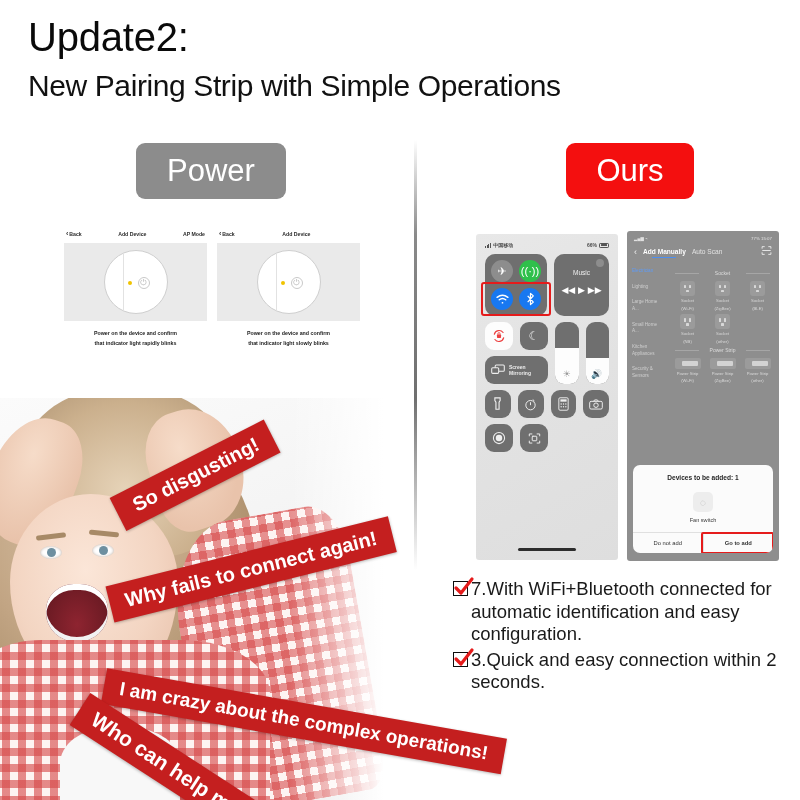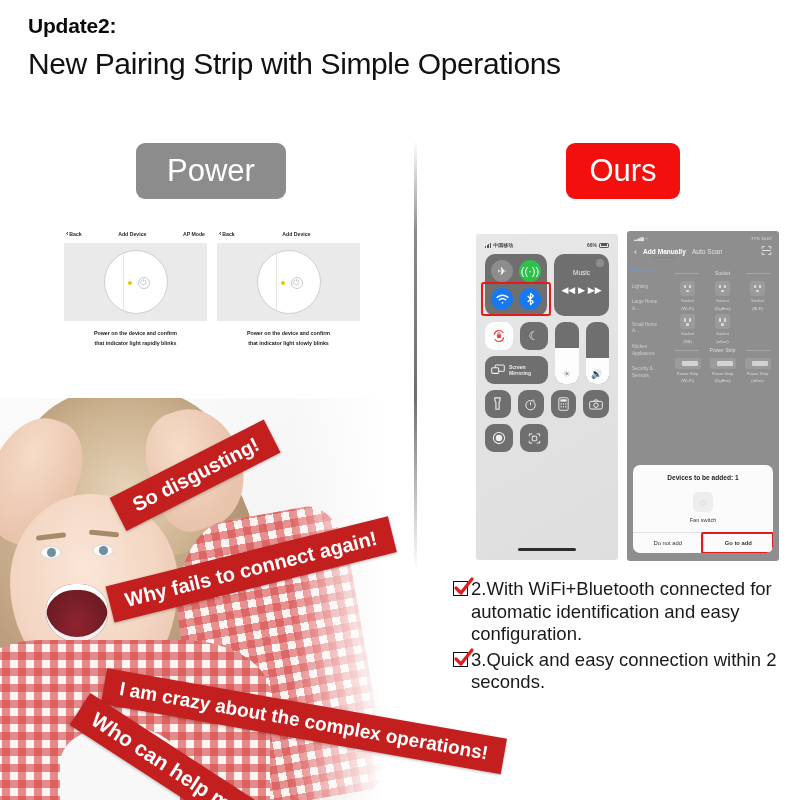--- a/index.html
+++ b/index.html
@@ -6,30 +6,30 @@
   html, body { width: 800px; height: 800px; }
   body {
     font-family: "Liberation Sans", sans-serif;
     background: #ffffff;
     position: relative;
     overflow: hidden;
   }
 
   
   #title-block { position: absolute; left: 28px; top: 14px; width: 760px; }
-  #heading-update { font-size: 21px; font-weight: bold; color: #0a0a0a; letter-spacing: -0.2px; line-height: 1.15; }
+  #heading-update { font-size: 40px; font-weight: normal; color: #0a0a0a; letter-spacing: -0.2px; line-height: 1.15; }
   #heading-sub { font-size: 30px; font-weight: 400; color: #111; letter-spacing: -0.4px; line-height: 1.25; margin-top: 7px; white-space: nowrap; }
 
   
   .badge {
     position: absolute; display: flex; align-items: center; justify-content: center;
     color: #fff; border-radius: 9px; font-weight: 400;
   }
   #badge-others { left: 136px; top: 143px; width: 150px; height: 56px; background: #8c8c8c; font-size: 31px; }
-  #badge-ours   { left: 566px; top: 143px; width: 114px; height: 56px; background: #f40f0f; font-size: 31px; }
+  #badge-ours   { left: 566px; top: 143px; width: 128px; height: 56px; background: #f40f0f; font-size: 31px; }
 
   
   #divider {
     position: absolute; left: 414px; top: 140px; width: 3px; height: 430px;
     background: linear-gradient(to bottom, rgba(180,180,180,0) 0%, #8a8a8a 22%, #6f6f6f 60%, rgba(160,160,160,0) 100%);
   }
 
   
   #left-shots { position: absolute; left: 62px; top: 226px; width: 300px; height: 236px; display: flex; gap: 6px; }
   .app-shot { width: 147px; background: #ffffff; position: relative; }
@@ -512,21 +512,21 @@
   </div>
 </div>
 
 <div id="bullets">
   <div class="bullet">
     <span class="chk">
       <svg width="22" height="22" viewBox="0 0 22 22" fill="none" stroke="#e51b1b" stroke-width="3.2" stroke-linecap="round" stroke-linejoin="round">
           <path d="M3 12 L8 17 L19 3"></path>
         </svg>
     </span>
-    <span class="bullet-text">2.With WiFi+Bluetooth connected for automatic identification and easy configuration.</span>
+    <span class="bullet-text">7.With WiFi+Bluetooth connected for automatic identification and easy configuration.</span>
   </div>
   <div class="bullet">
     <span class="chk">
       <svg width="22" height="22" viewBox="0 0 22 22" fill="none" stroke="#e51b1b" stroke-width="3.2" stroke-linecap="round" stroke-linejoin="round">
           <path d="M3 12 L8 17 L19 3"></path>
         </svg>
     </span>
     <span class="bullet-text">3.Quick and easy connection within 2 seconds.</span>
   </div>
 </div>

